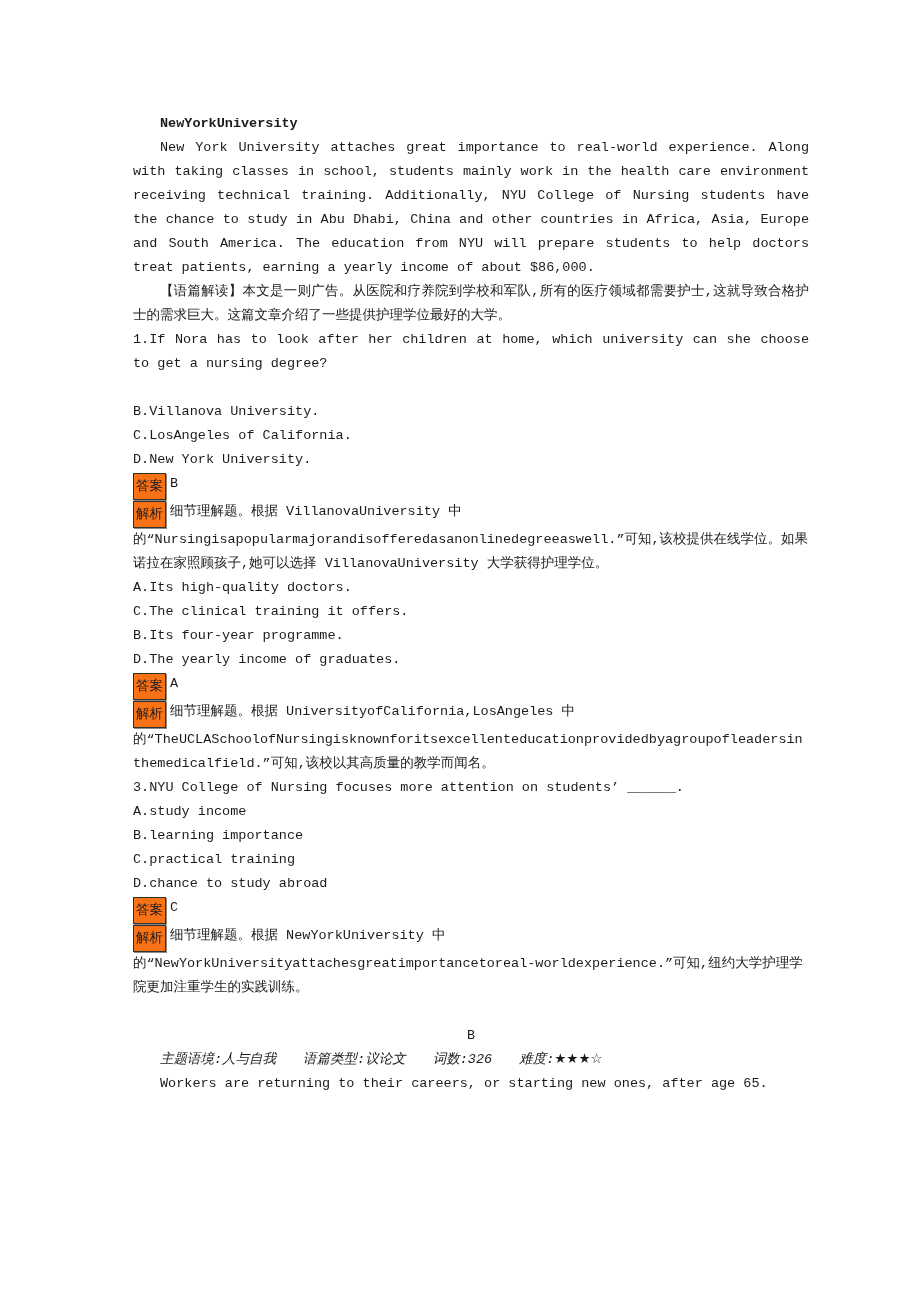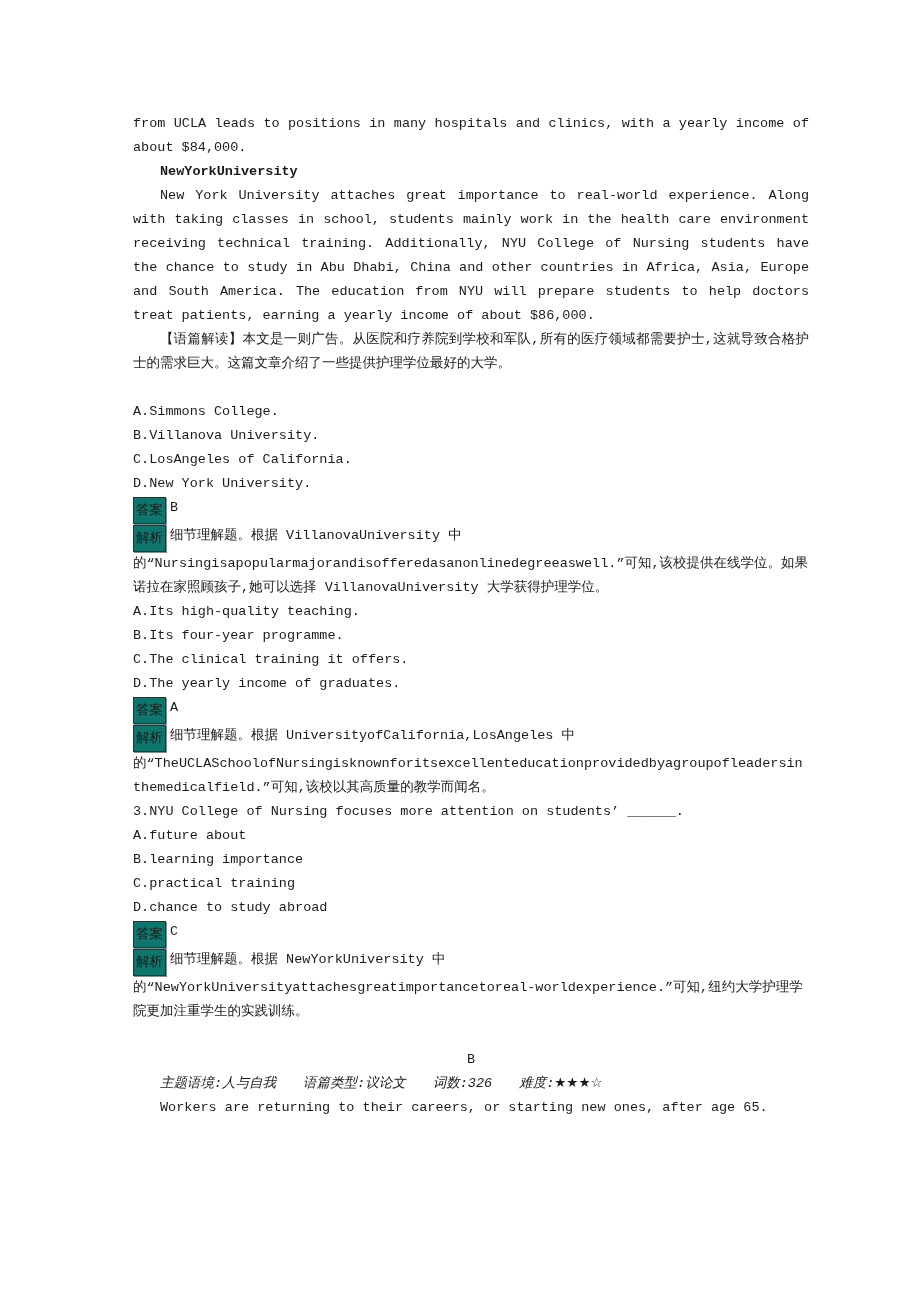--- a/index.html
+++ b/index.html
@@ -20,62 +20,61 @@
     width: 676px;
   }
   p { margin: 0; line-height: 24px; overflow-wrap: break-word; }
   .just   { text-align: justify; }
   .indent { text-indent: 2em; }
   .bold   { font-weight: bold; }
   .center { text-align: center; }
   .spacer { height: 24px; }
   .tag {
     display: inline-block;
-    background: #0f766e;
+    background: #f97316;
     border: 1px solid #2f2f2f;
     box-shadow: 1px 1px 0 #8a8a8a;
     line-height: 17px;
     padding: 4px 2px;
     margin-right: 4px;
     vertical-align: -3px;
     text-indent: 0;
   }
   .meta-item { margin-right: 2em; font-style: italic; }
   .meta-item:last-child { margin-right: 0; margin-top: 14px; }
 </style>
 </head>
 <body>
 
 <div class="content">
 
-  <p class="just">from UCLA leads to positions in many hospitals and clinics, with a yearly income of about $84,000.</p>
 
   <p class="bold indent">NewYorkUniversity</p>
 
   <p class="just indent">New York University attaches great importance to real-world experience. Along with taking classes in school, students mainly work in the health care environment receiving technical training. Additionally, NYU College of Nursing students have the chance to study in Abu Dhabi, China and other countries in Africa, Asia, Europe and South America. The education from NYU will prepare students to help doctors treat patients, earning a yearly income of about $86,000.</p>
 
   <p class="just indent">【语篇解读】本文是一则广告。从医院和疗养院到学校和军队,所有的医疗领域都需要护士,这就导致合格护士的需求巨大。这篇文章介绍了一些提供护理学位最好的大学。</p>
 
+  <p class="just"><span>1.</span><span>If Nora has to look after her children at home, which university can she choose to get a nursing degree?</span></p>
   <div class="spacer"></div>
-  <p>A.Simmons College.</p>
   <p>B.Villanova University.</p>
   <p>C.LosAngeles of California.</p>
   <p>D.New York University.</p>
   <p><span class="tag">答案</span><span>B</span></p>
   <p><span class="tag">解析</span><span>细节理解题。根据 VillanovaUniversity 中的“Nursingisapopularmajorandisofferedasanonlinedegreeaswell.”可知,该校提供在线学位。如果诺拉在家照顾孩子,她可以选择 VillanovaUniversity 大学获得护理学位。</span></p>
 
-  <p>A.Its high-quality teaching.</p>
+  <p>A.Its high-quality doctors.</p>
+  <p>C.The clinical training it offers.</p>
   <p>B.Its four-year programme.</p>
-  <p>C.The clinical training it offers.</p>
   <p>D.The yearly income of graduates.</p>
   <p><span class="tag">答案</span><span>A</span></p>
   <p><span class="tag">解析</span><span>细节理解题。根据 UniversityofCalifornia,LosAngeles 中的“TheUCLASchoolofNursingisknownforitsexcellenteducationprovidedbyagroupofleadersinthemedicalfield.”可知,该校以其高质量的教学而闻名。</span></p>
 
   <p class="just"><span>3.</span><span>NYU College of Nursing focuses more attention on students’ ______.</span></p>
-  <p>A.future about</p>
+  <p>A.study income</p>
   <p>B.learning importance</p>
   <p>C.practical training</p>
   <p>D.chance to study abroad</p>
   <p><span class="tag">答案</span><span>C</span></p>
   <p><span class="tag">解析</span><span>细节理解题。根据 NewYorkUniversity 中的“NewYorkUniversityattachesgreatimportancetoreal-worldexperience.”可知,纽约大学护理学院更加注重学生的实践训练。</span></p>
 
   <div class="spacer"></div>
   <p class="center">B</p>
   <p class="indent"><span class="meta-item">主题语境:人与自我</span><span class="meta-item">语篇类型:议论文</span><span class="meta-item">词数:326</span><span class="meta-item">难度:★★★☆</span></p>
   <p class="just indent">Workers are returning to their careers, or starting new ones, after age 65.</p>

